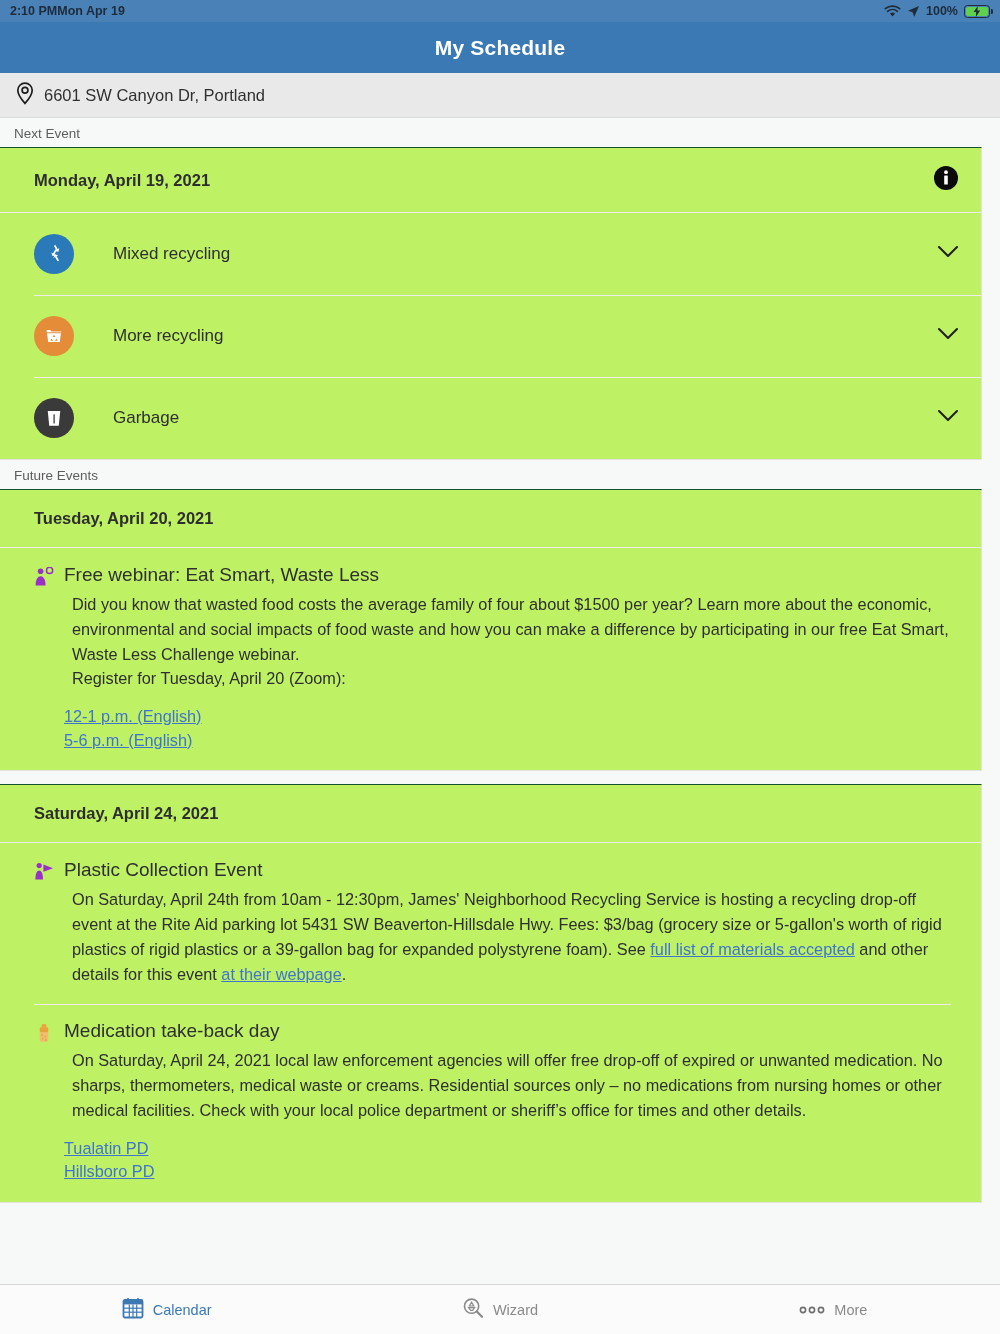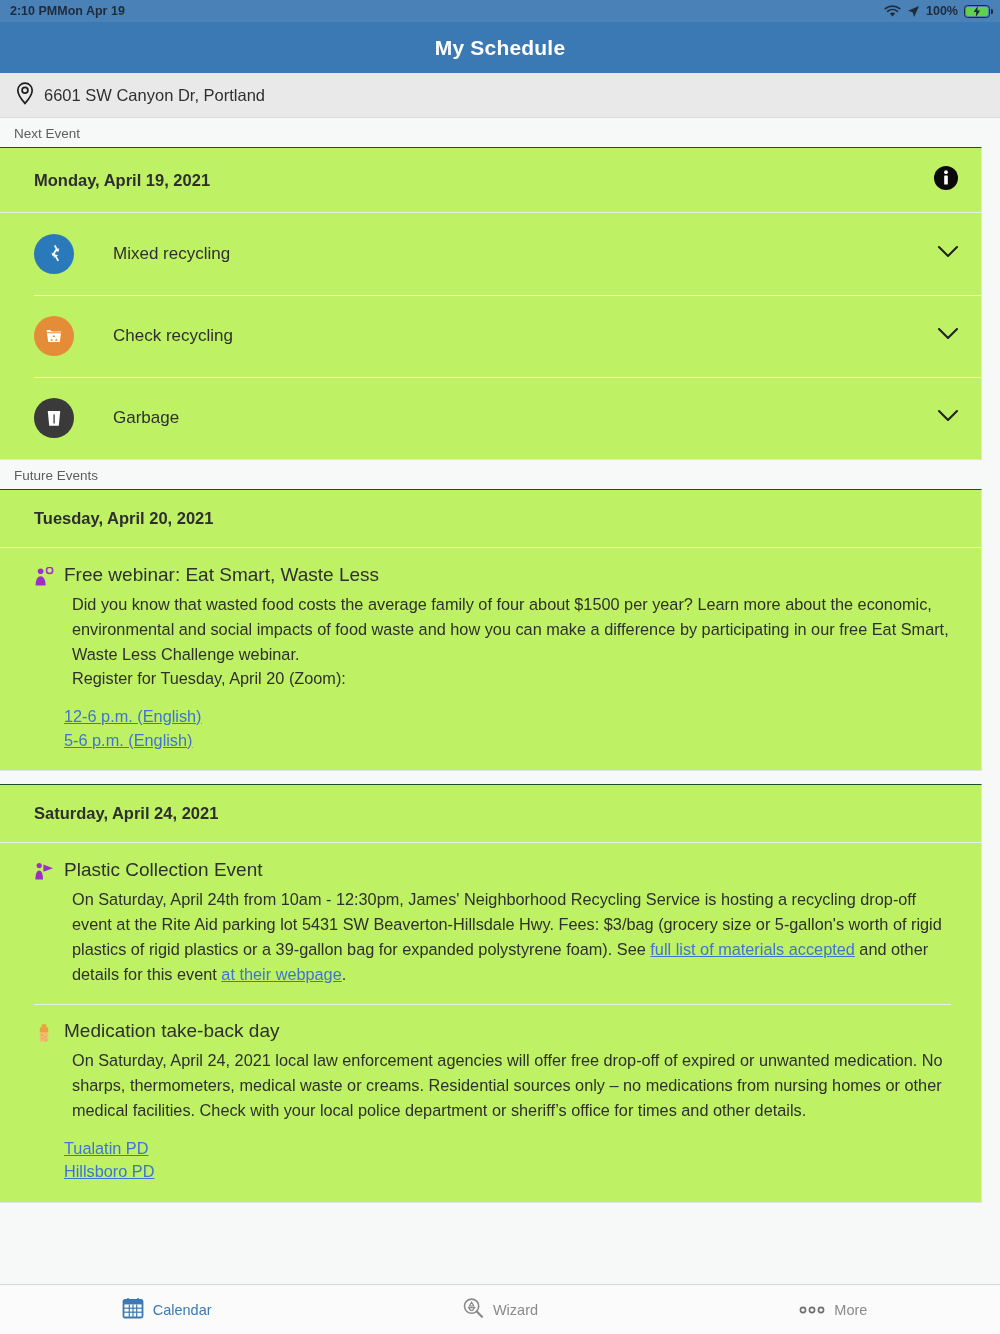--- a/index.html
+++ b/index.html
@@ -267,21 +267,21 @@
     </div>
 
     <div class="service-row">
       <span class="svc-icon orange">
         <svg width="22" height="22" viewBox="0 0 24 24">
           <path d="M4 8 L4 5.5 L8 5.5 L9.3 7.2 L20 7.2 L20 8 Z" fill="#ffffff"></path>
           <path d="M4.4 9 L19.6 9 L18.3 18.6 L5.7 18.6 Z" fill="#ffffff"></path>
           <path d="M12 10.6 L13.5 13.2 L10.5 13.2 Z M9.4 14.6 L11 17.2 L8 17.2 Z M14.6 14.6 L16 17.2 L13 17.2 Z" fill="#e58c39"></path>
         </svg>
       </span>
-      <span class="svc-label">Check recycling</span>
+      <span class="svc-label">More recycling</span>
       <span class="chev">
         <svg width="22" height="14" viewBox="0 0 22 14">
             <path d="M2 2 L11 11 L20 2" fill="none" stroke="#222" stroke-width="2.1" stroke-linecap="round" stroke-linejoin="round"></path>
           </svg>
       </span>
     </div>
 
     <div class="service-row">
       <span class="svc-icon dark">
         <svg width="22" height="22" viewBox="0 0 24 24">
@@ -314,21 +314,21 @@
             <circle cx="15.6" cy="3.4" r="3.1" fill="none" stroke="#9b30c9" stroke-width="1.5"></circle>
           </svg>
         </span>
         <span class="event-title">Free webinar: Eat Smart, Waste Less</span>
       </div>
       <div class="event-body">
         <span>Did you know that wasted food costs the average family of four about $1500 per year? Learn more about the economic, environmental and social impacts of food waste and how you can make a difference by participating in our free Eat Smart, Waste Less Challenge webinar.</span><br>
         <span>Register for Tuesday, April 20 (Zoom):</span>
       </div>
       <div class="linklist">
-        <a href="#">12-6 p.m. (English)</a>
+        <a href="#">12-1 p.m. (English)</a>
         <a href="#">5-6 p.m. (English)</a>
       </div>
     </div>
   </div>
 
   <div class="card">
     <div class="date-row">
       <span class="date-text">Saturday, April 24, 2021</span>
     </div>
 

